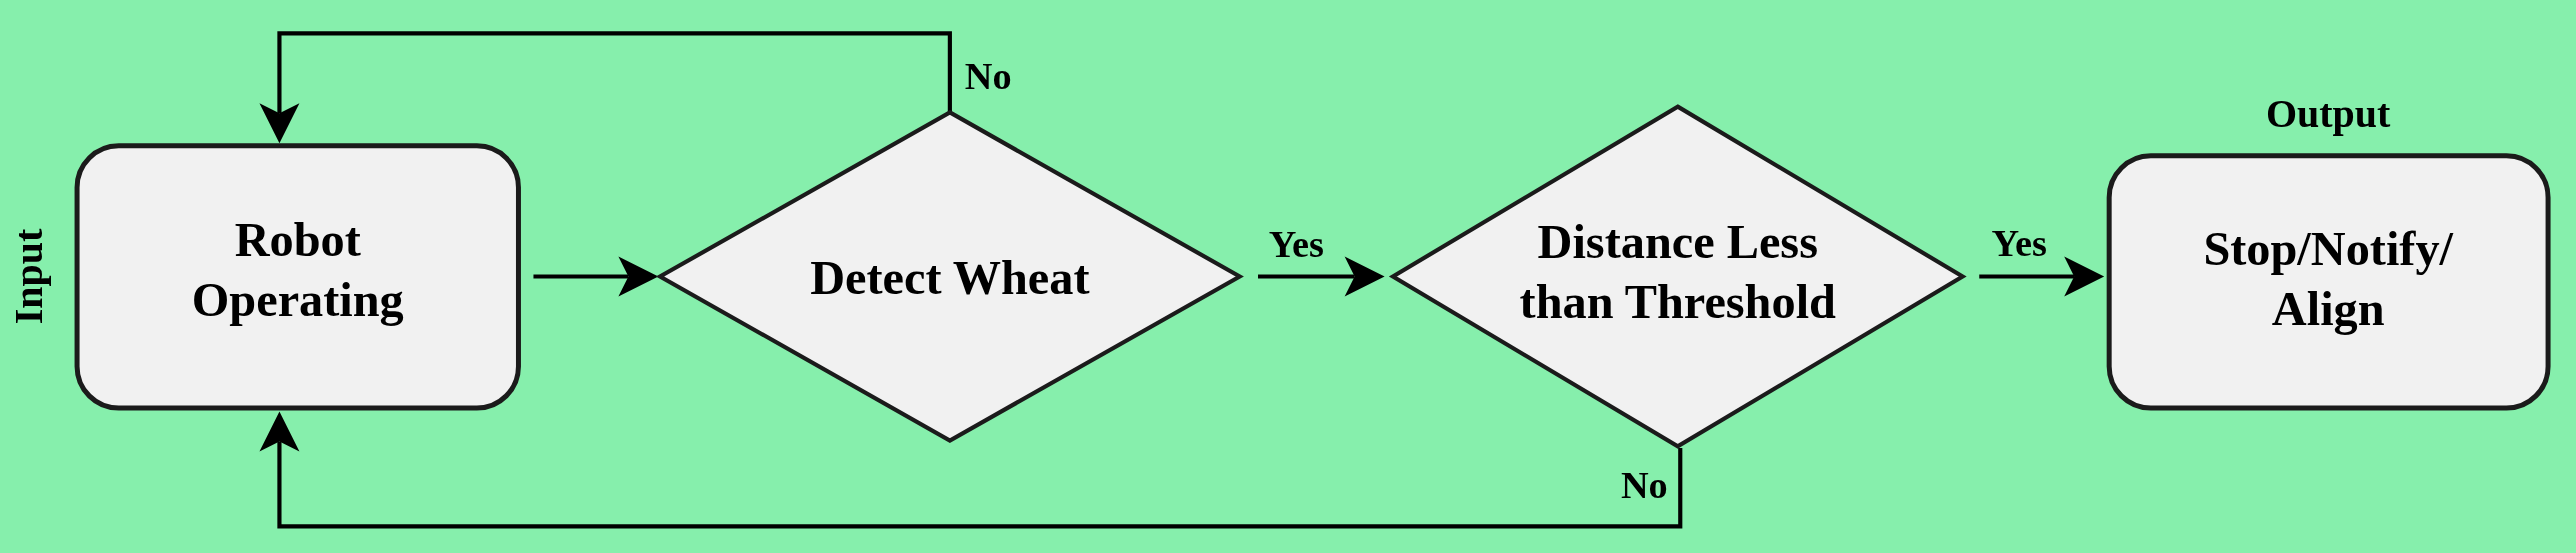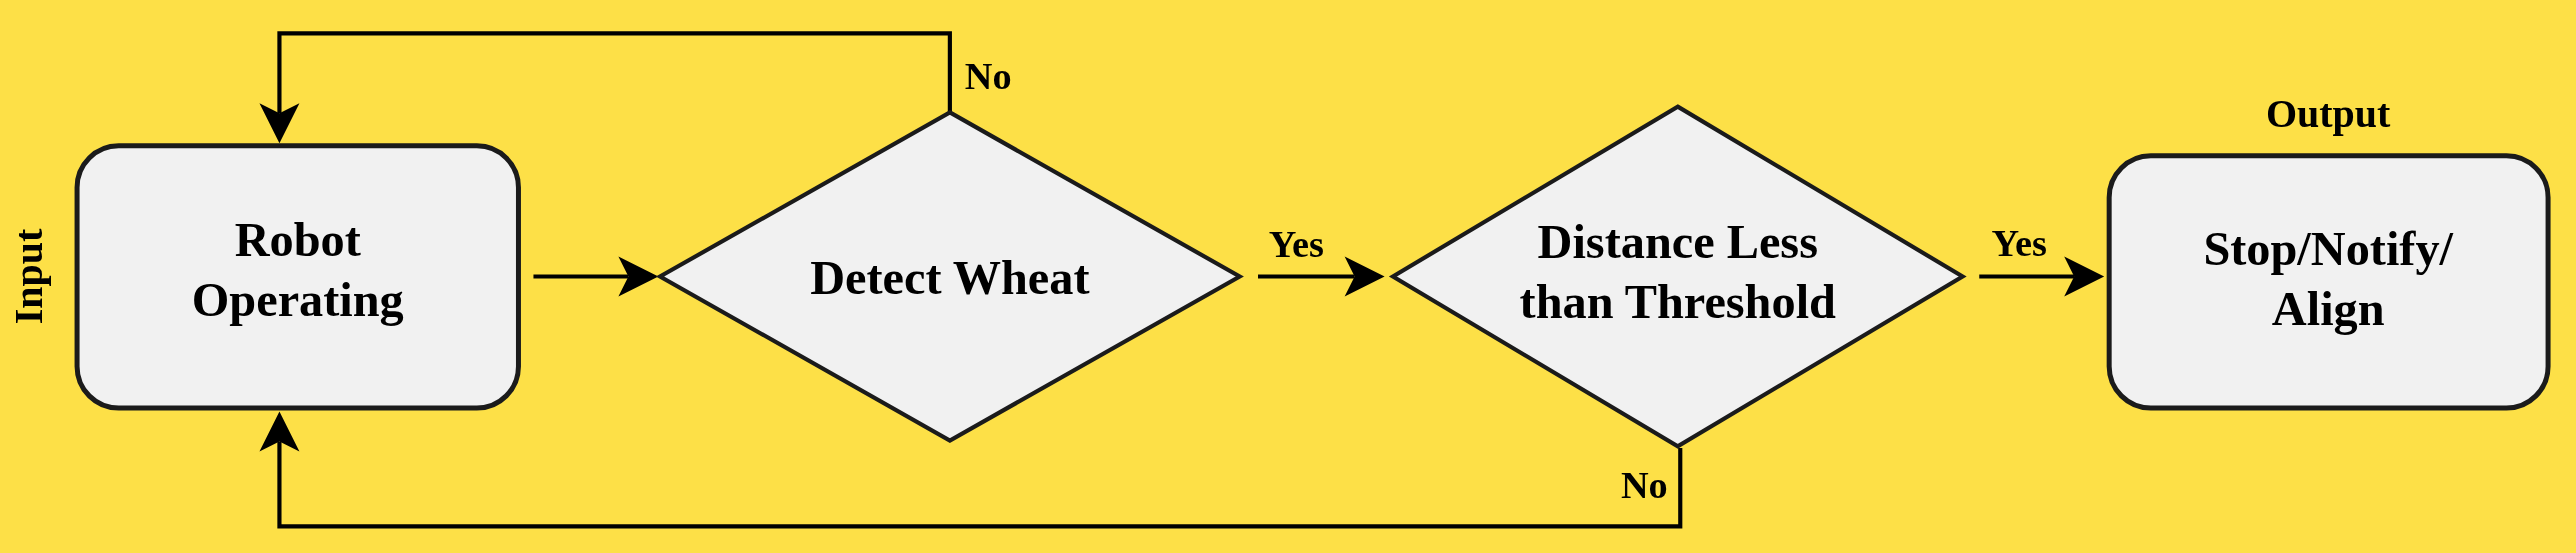--- a/index.html
+++ b/index.html
@@ -3,21 +3,21 @@
 <meta charset="utf-8">
 <style>
   html, body {
     margin: 0;
     padding: 0;
     background: #ffffff;
   }
   .stage {
     width: 2576px;
     height: 553px;
-    background: #fde047;
+    background: #86efac;
     position: relative;
     overflow: hidden;
   }
   svg { display: block; }
   .edge-line {
     stroke: #000000;
     stroke-width: 5;
     fill: none;
   }
   .node-shape {

